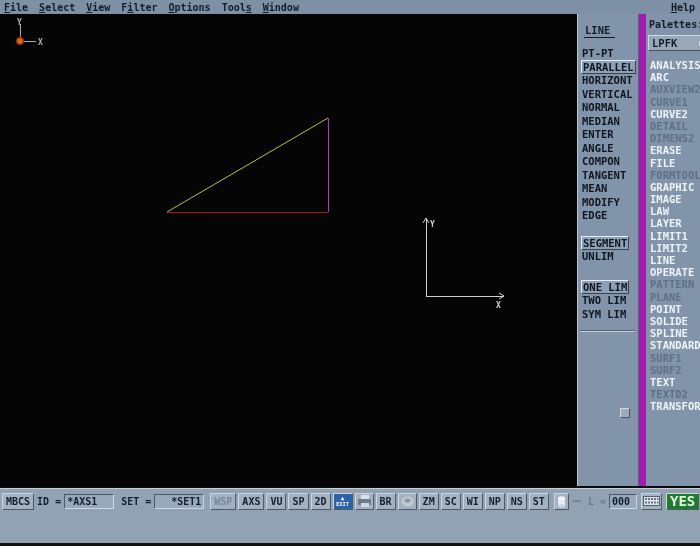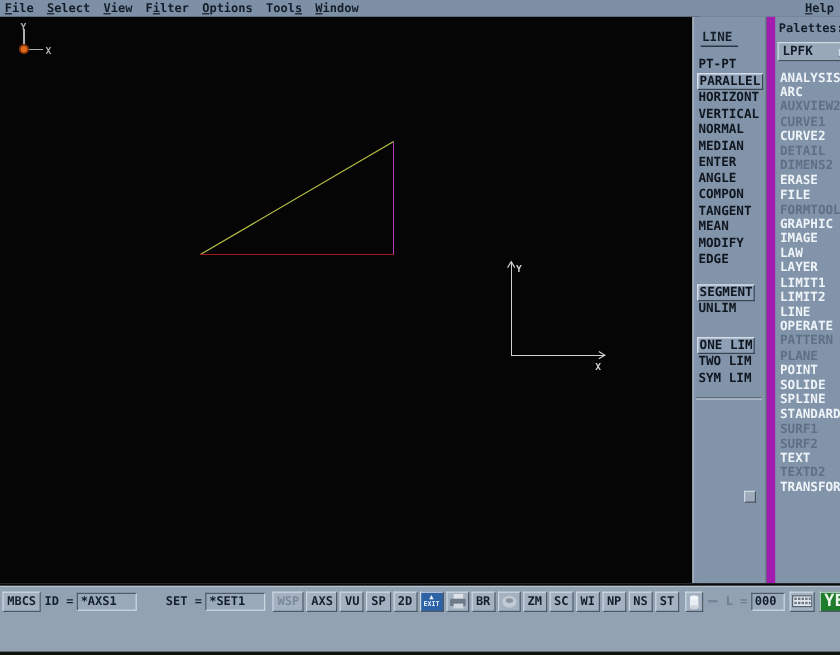--- a/index.html
+++ b/index.html
@@ -192,22 +192,22 @@
         <div class="pitem disabled">TEXTD2</div>
         <div class="pitem">TRANSFOR</div>
       </div>
     </div>
   </div>
 
   <div class="toolbar">
     <div class="tbtn">MBCS</div>
     <span class="tlabel">ID =</span>
     <div class="tfield" style="width:44px;">*AXS1</div>
-    <span class="tlabel" style="margin-left:21px;">SET =</span>
-    <div class="tfield" style="width:44px;">*SET1</div>
+    <span class="tlabel" style="margin-left:4px;">SET =</span>
+    <div class="tfield" style="width:44px;text-align:right;">*SET1</div>
     <div class="tbtn disabled" style="margin-left:4px;">WSP</div>
     <div class="tbtn">AXS</div>
     <div class="tbtn">VU</div>
     <div class="tbtn">SP</div>
     <div class="tbtn">2D</div>
     <div class="tbtn exit">
       <span class="arrow">▲</span>
       <span class="txt">EXIT</span>
     </div>
     <div class="tbtn ticon">

